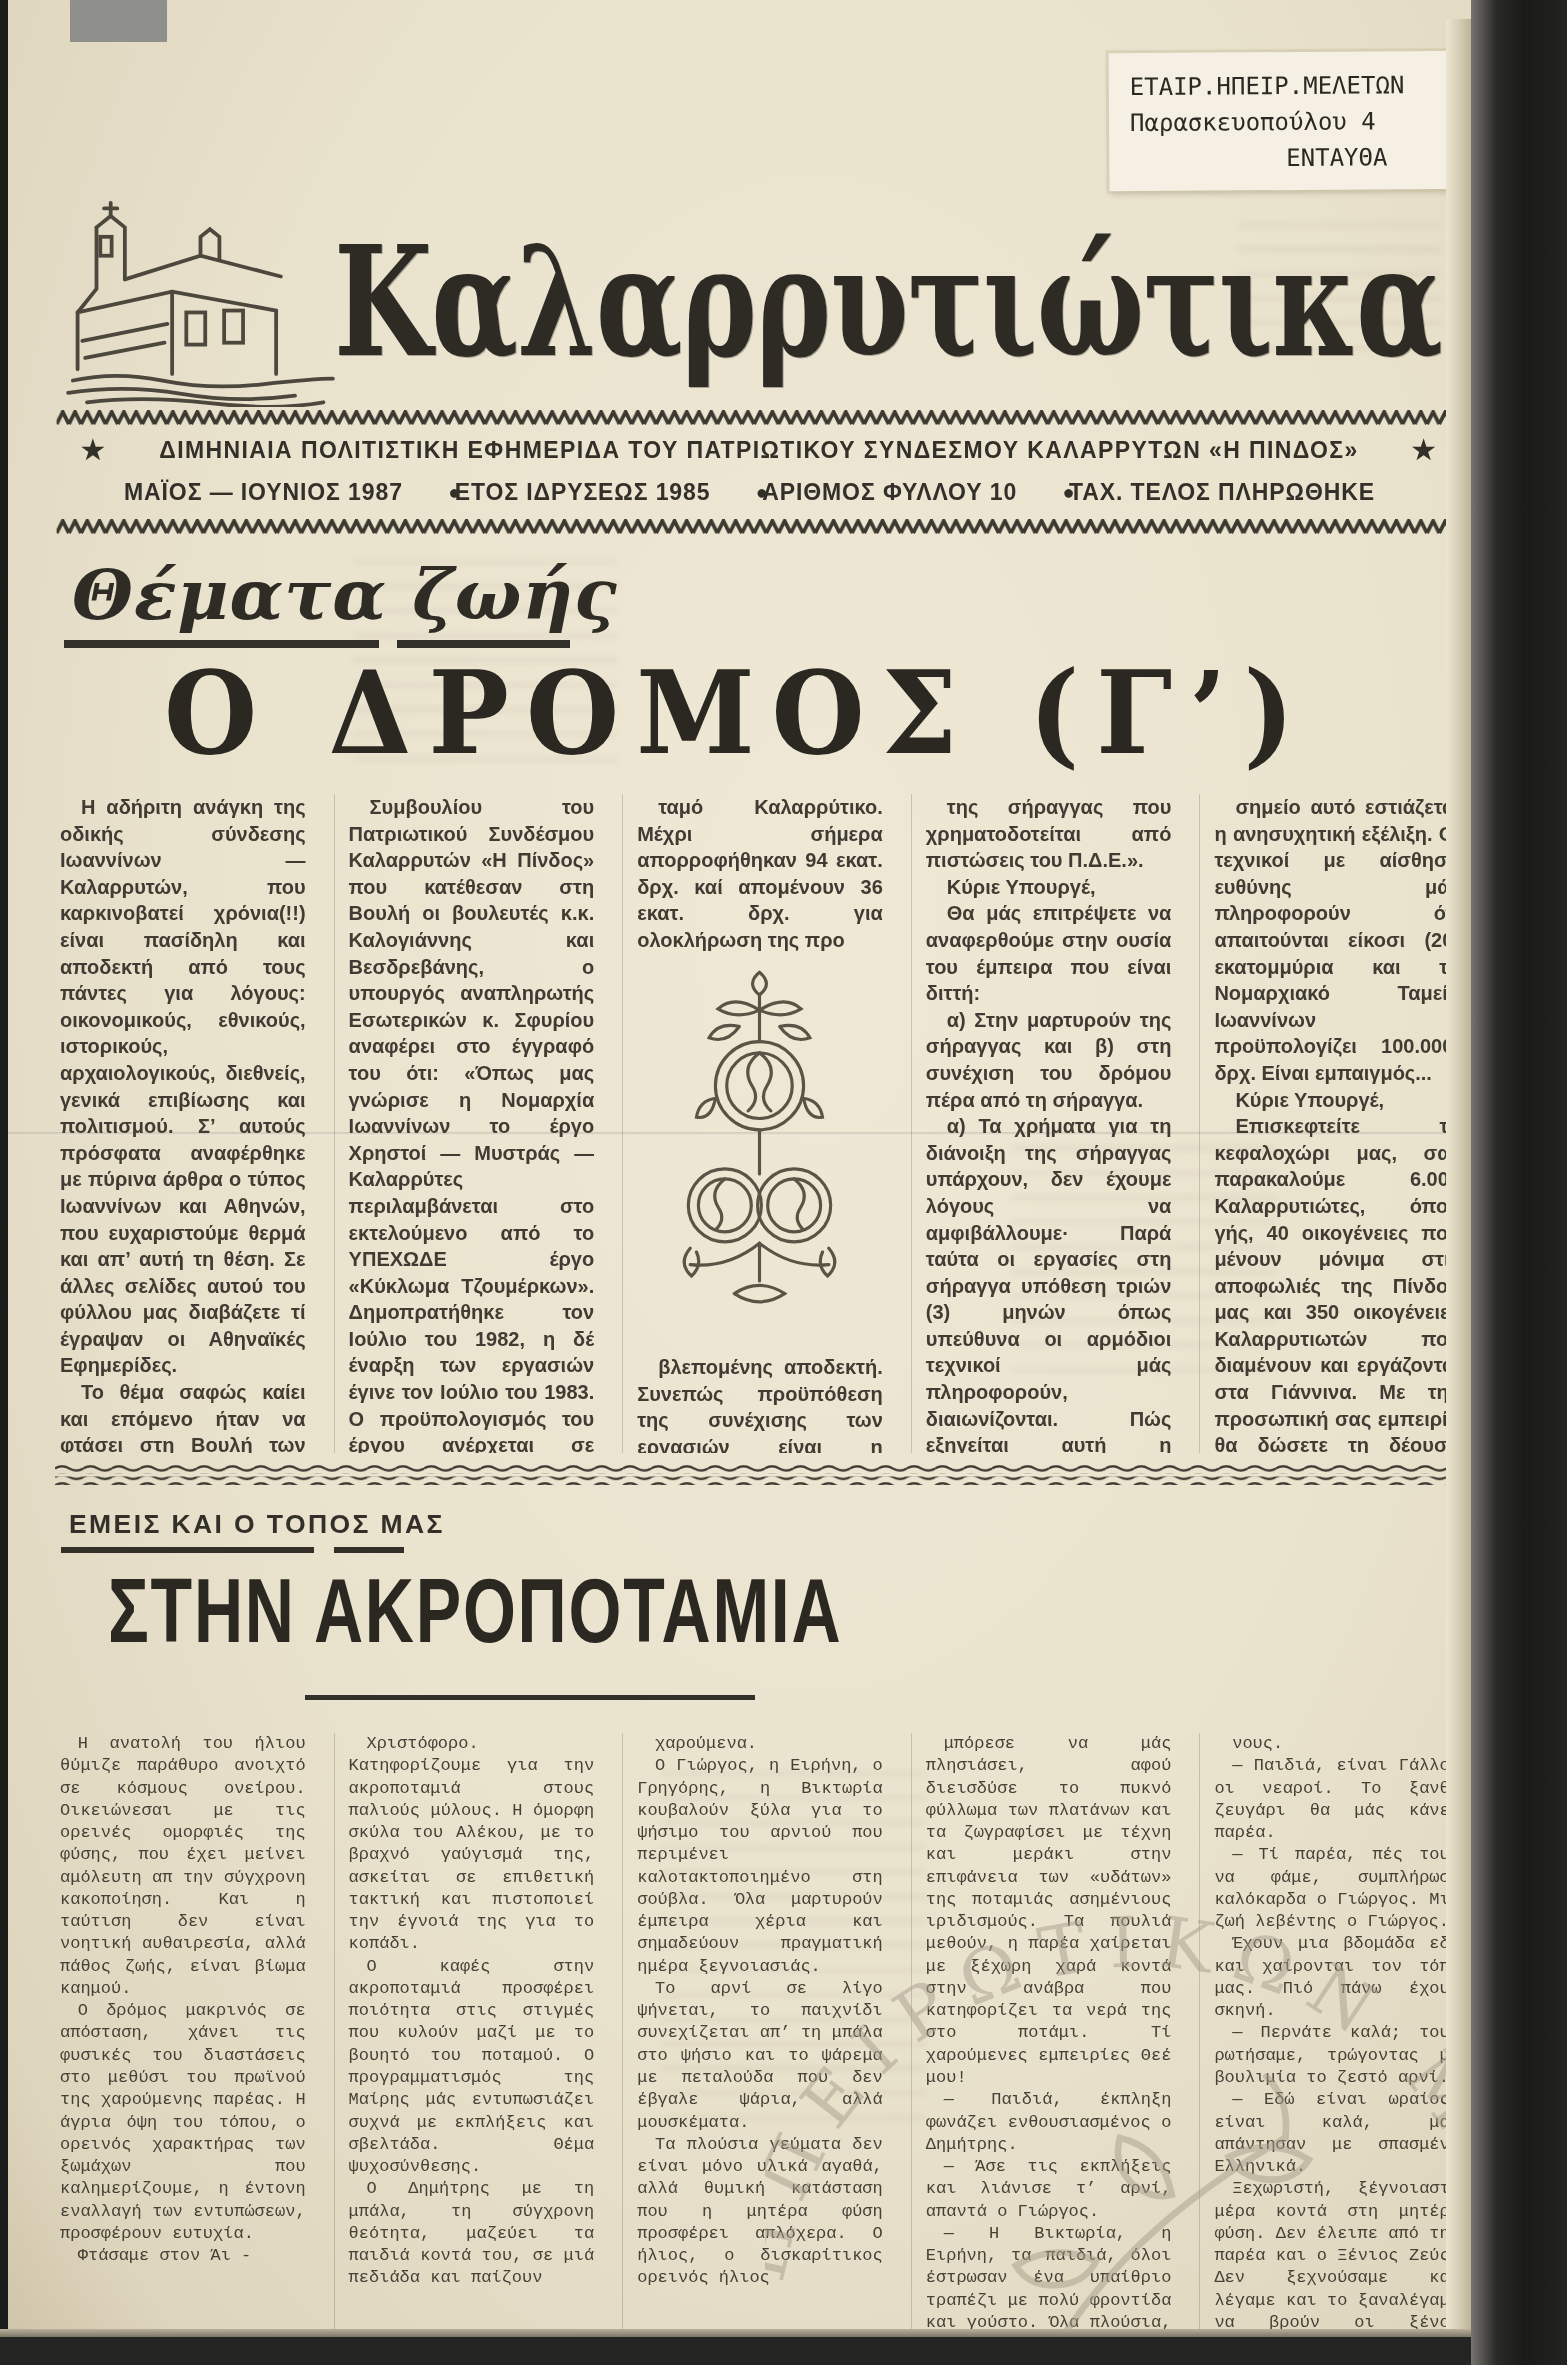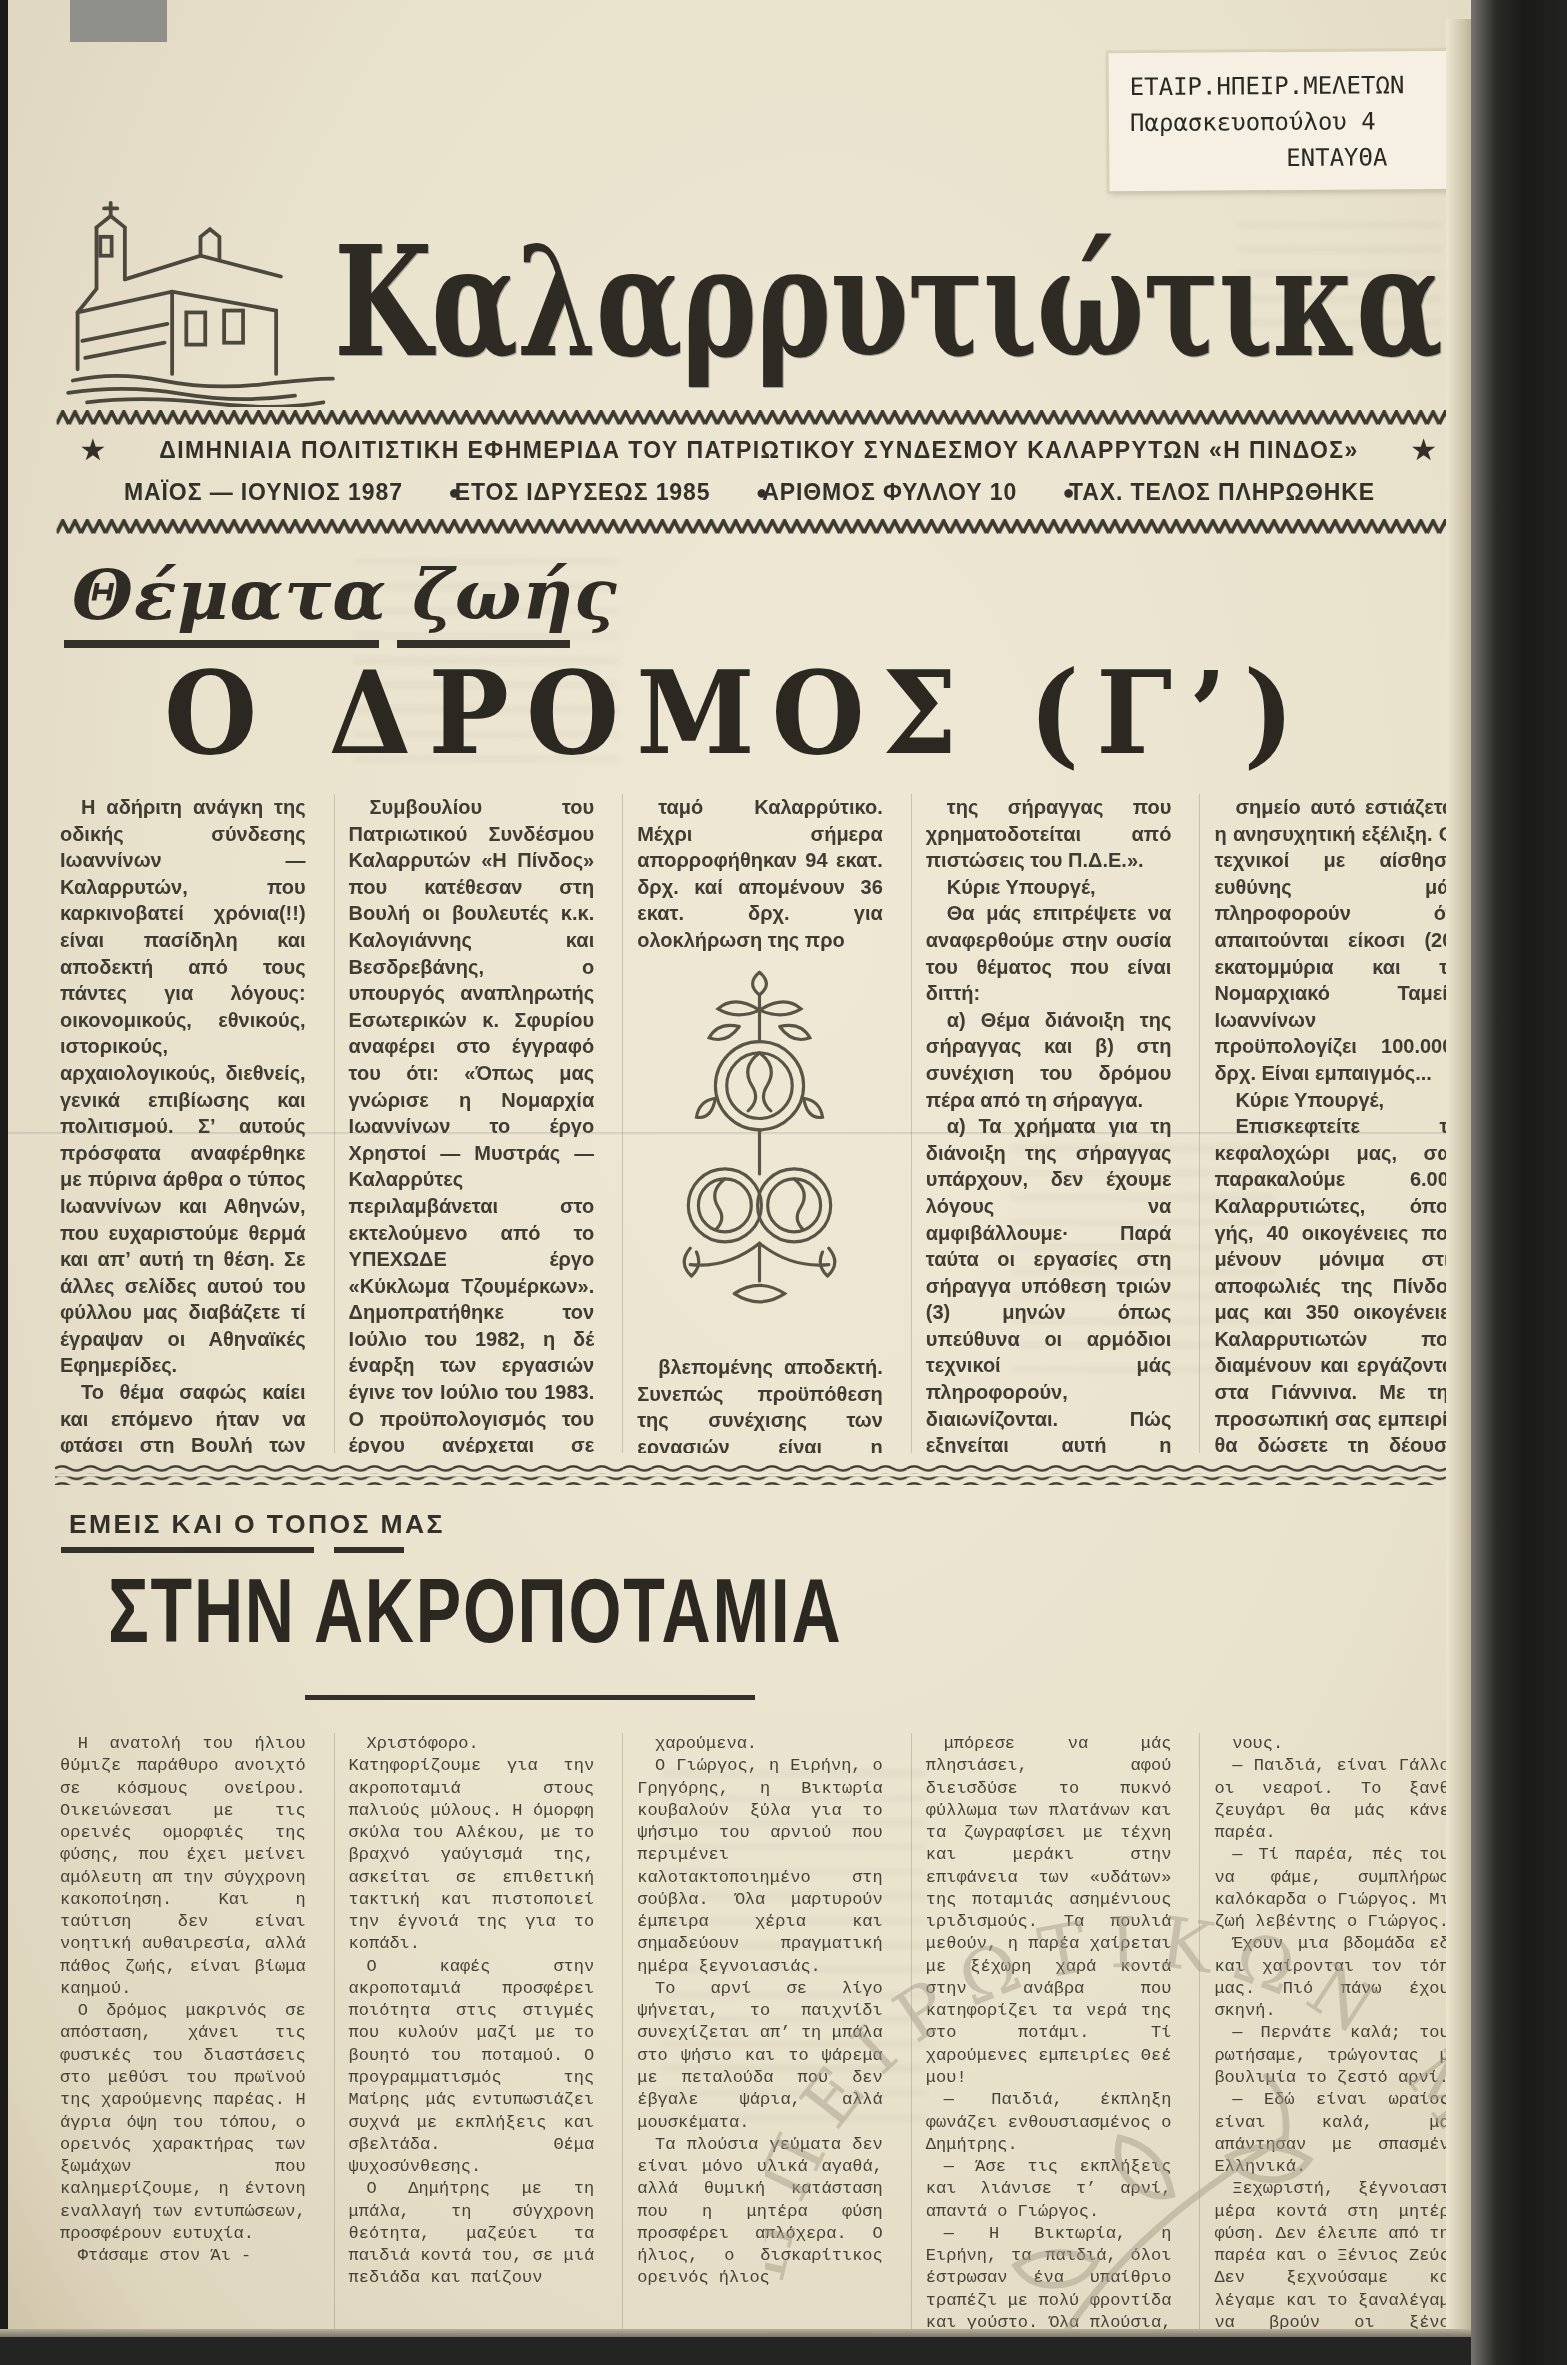--- a/index.html
+++ b/index.html
@@ -209,22 +209,22 @@
           </g>
         </svg>
       </div>
       <div>
           <p>βλεπομένης αποδεκτή. Συνεπώς προϋπόθεση της συνέχισης των εργασιών είναι η ολοκλήρωση</p>
         </div>
     </div>
     <div class="col">
         <p>της σήραγγας που χρηματοδοτείται από πιστώσεις του Π.Δ.Ε.».</p>
         <p>Κύριε Υπουργέ,</p>
-        <p>Θα μάς επιτρέψετε να αναφερθούμε στην ουσία του θέματος που είναι διττή:</p>
-        <p>α) Θέμα διάνοιξη της σήραγγας και β) στη συνέχιση του δρόμου πέρα από τη σήραγγα.</p>
+        <p>Θα μάς επιτρέψετε να αναφερθούμε στην ουσία του έμπειρα που είναι διττή:</p>
+        <p>α) Στην μαρτυρούν της σήραγγας και β) στη συνέχιση του δρόμου πέρα από τη σήραγγα.</p>
         <p>α) Τα χρήματα για τη διάνοιξη της σήραγγας υπάρχουν, δεν έχουμε λόγους να αμφιβάλλουμε· Παρά ταύτα οι εργασίες στη σήραγγα υπόθεση τριών (3) μηνών όπως υπεύθυνα οι αρμόδιοι τεχνικοί μάς πληροφορούν, διαιωνίζονται. Πώς εξηγείται αυτή η χρονοβόρα πορεία χελώνας; Τί εξυπηρετεί; πού στοχεύει; πόσο θα κρατήσει; Επιτρέπεται τόση καθυστέρηση ετών;</p>
       </div>
     <div class="col">
       <div>
           <p>σημείο αυτό εστιάζεται η ανησυχητική εξέλιξη. Οι τεχνικοί με αίσθηση ευθύνης μάς πληροφορούν ότι απαιτούνται είκοσι (20) εκατομμύρια και το Νομαρχιακό Ταμείο Ιωαννίνων προϋπολογίζει 100.000! δρχ. Είναι εμπαιγμός...</p>
           <p>Κύριε Υπουργέ,</p>
           <p>Επισκεφτείτε το κεφαλοχώρι μας, σας παρακαλούμε 6.000 Καλαρρυτιώτες, όπου γής, 40 οικογένειες που μένουν μόνιμα στις αποφωλιές της Πίνδου μας και 350 οικογένειες Καλαρρυτιωτών που διαμένουν και εργάζονται στα Γιάννινα. Με την προσωπική σας εμπειρία θα δώσετε τη δέουσα πίστωση και η ανασχετική λερναία Ύδρα των λόγων θα χάσει τα πλοκάμια της που στραγγαλίζουν την αποπεράτωση του δρόμου.</p>
         </div>
 
     </div>

